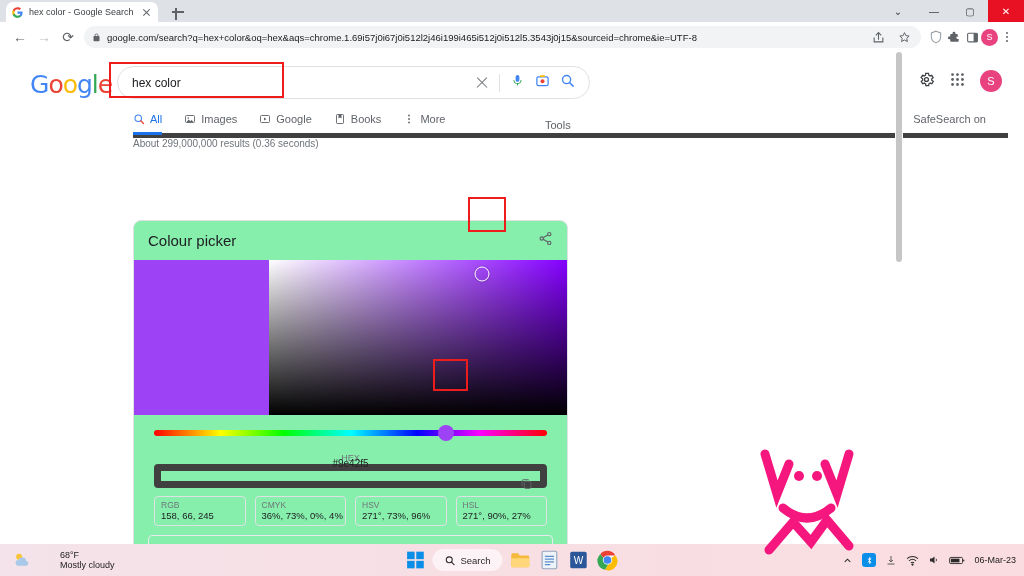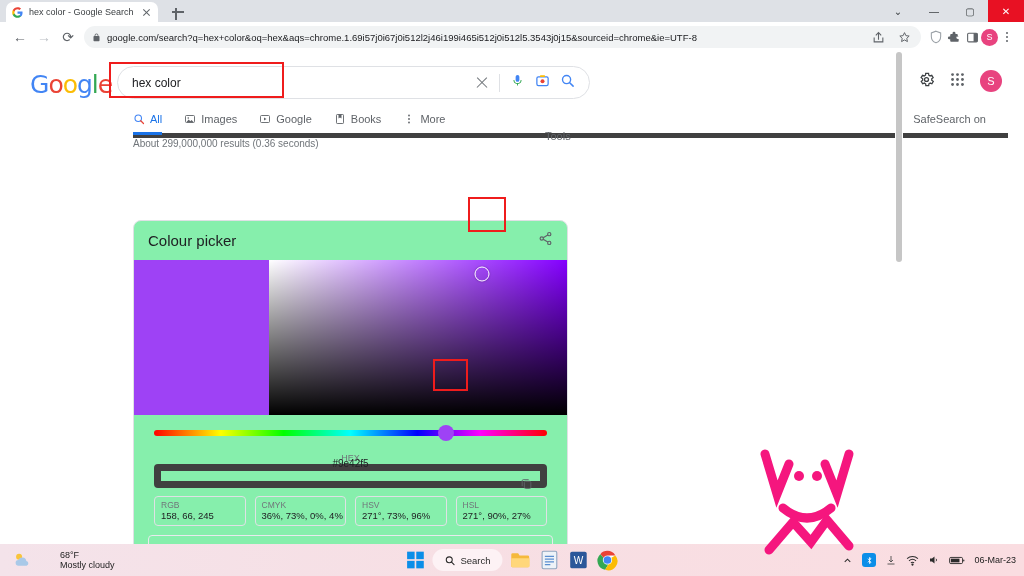--- a/index.html
+++ b/index.html
@@ -146,21 +146,21 @@
     display: flex; align-items: flex-start; gap: 22px;
     border-bottom: 5px solid #404040; padding-top: 3px;
   }
   .navitem {
     display: flex; align-items: center; gap: 5px; font-size: 11px;
     color: #5f6368; cursor: pointer; padding-bottom: 7px;
   }
   .navitem.active { color: #1a73e8; border-bottom: 3px solid #1a73e8; }
   .navitem svg { display: block; }
   .tools-btn {
-    position: absolute; left: 412px; top: 20px; font-size: 11px;
+    position: absolute; left: 412px; top: 9px; font-size: 11px;
     color: #5f6368; cursor: pointer;
   }
   .safesearch {
     position: absolute; right: 22px; top: 3px; font-size: 11px;
     color: #5f6368; cursor: pointer;
   }
   .resultstats {
     margin-left: 133px; margin-top: 0; font-size: 10px; color: #70757a;
   }
 

